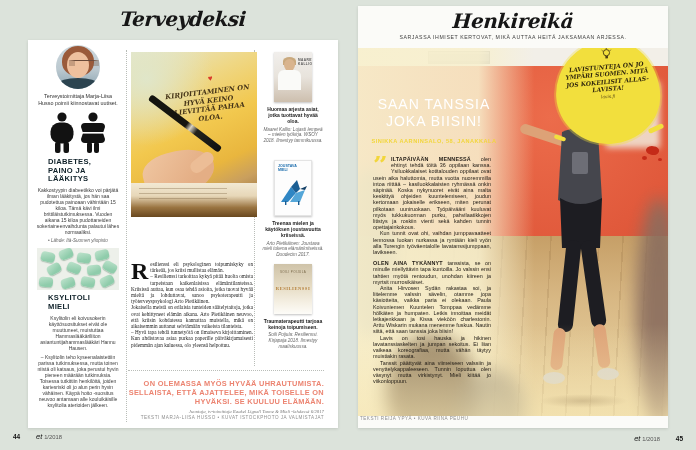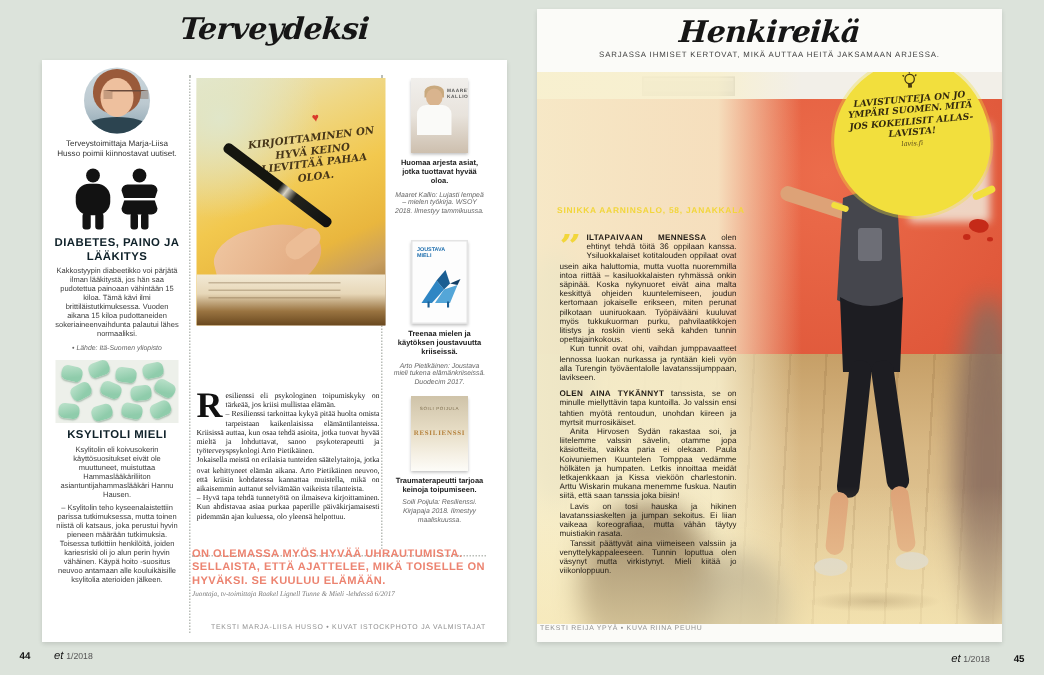--- a/index.html
+++ b/index.html
@@ -18,22 +18,22 @@
   .col1{position:absolute;left:7px;top:0;width:86px;}
   .portrait{position:relative;width:44px;height:44px;margin:5px auto 0;border-radius:50%;overflow:hidden;
     background:linear-gradient(180deg,#ccd8de 0%,#bcc9d0 55%,#8aa3b0 100%);}
   .p-hair{position:absolute;left:6px;top:1px;width:32px;height:30px;border-radius:50% 50% 46% 46%;background:#9a5a3a;}
   .p-face{position:absolute;left:11px;top:7px;width:22px;height:26px;border-radius:50%;background:#eec09e;}
   .p-glasses{position:absolute;left:13px;top:15px;width:18px;height:5px;border-top:1px solid #6a4a3a;
     border-left:6px solid rgba(120,90,70,.35);border-right:6px solid rgba(120,90,70,.35);}
   .p-body{position:absolute;left:2px;top:33px;width:40px;height:12px;border-radius:50% 50% 0 0;background:#2c4450;}
   .side-cap{margin:4px 2px 0;font-size:5.4px;line-height:6.6px;color:#333;text-align:center;}
   .figures{width:62px;height:42px;margin:6px auto 0;}
-  .side-h{margin:4px 0 0;font-size:7.6px;line-height:8.6px;font-weight:700;letter-spacing:.3px;
-    text-align:center;color:#0f2129;}
+  .side-h{margin:4px 13px 0;font-size:7.6px;line-height:8.6px;font-weight:700;letter-spacing:.3px;
+    color:#0f2129;}
   .side-p{margin:3px 1px 0;font-size:5px;line-height:6px;color:#3b3b3b;text-align:center;}
   .side-src{margin:3px 0 0;font-size:4.6px;line-height:5.4px;color:#666;font-style:italic;text-align:center;}
   .mints{position:relative;width:82px;height:42px;margin:5px auto 0;background:#edf0ea;overflow:hidden;}
   .mint{position:absolute;width:14px;height:10px;border-radius:4px;
     background:linear-gradient(160deg,#bfe3cd 0%,#8fccab 70%);box-shadow:0 1px 1px rgba(60,110,80,.35);}
   .mint:nth-of-type(1){left:4px;top:4px;transform:rotate(14deg);}
   .mint:nth-of-type(2){left:22px;top:1px;transform:rotate(-20deg);}
   .mint:nth-of-type(3){left:40px;top:5px;transform:rotate(8deg);}
   .mint:nth-of-type(4){left:58px;top:2px;transform:rotate(-12deg);}
   .mint:nth-of-type(5){left:10px;top:16px;transform:rotate(-28deg);}
@@ -70,21 +70,21 @@
 
   .headline{position:absolute;left:103px;top:184px;width:128px;margin:0;
     font-family:"Liberation Serif","DejaVu Serif",serif;font-weight:700;
     font-size:15px;line-height:15.5px;color:#131313;letter-spacing:-.2px;}
   .art-body{position:absolute;left:103px;top:221px;width:122px;height:106px;overflow:hidden;
     font-family:"Liberation Serif","DejaVu Serif",serif;font-size:5.2px;line-height:6.2px;
     color:#222;text-align:justify;}
   .art-body p{margin:0;}
   .dropcap{float:left;font-size:24px;line-height:19px;font-weight:700;margin:1px 2px 0 0;color:#111;}
 
-  .pull-quote{position:absolute;left:100px;top:324px;width:196px;text-align:left;}
+  .pull-quote{position:absolute;left:100px;top:339px;width:196px;text-align:right;}
   .pq-text{margin:0;font-size:7.4px;line-height:9px;font-weight:700;letter-spacing:.3px;color:#ec8471;}
   .pq-attr{margin:3px 0 0;font-family:"Liberation Serif","DejaVu Serif",serif;font-style:italic;
     font-size:4.8px;color:#7a7a7a;}
 
   .book{position:absolute;left:234px;width:62px;}
   .b1{top:12px;}.b2{top:120px;}.b3{top:224px;}
   .cover{position:relative;width:38px;height:50px;margin:0 auto;box-shadow:0 1px 2px rgba(0,0,0,.25);overflow:hidden;}
   .cover1{background:linear-gradient(180deg,#f1efec 0%,#e8e3dc 50%,#cdbfae 100%);}
   .c1-head{position:absolute;left:10px;top:7px;width:11px;height:12px;border-radius:50%;background:#d9b48e;}
   .c1-hairc{position:absolute;left:9px;top:5px;width:13px;height:8px;border-radius:50% 50% 0 0;background:#c9a97e;}
@@ -356,20 +356,21 @@
           <line x1="1" y1="2" x2="2" y2="3" stroke="#4a3c12" stroke-width="1"></line>
           <line x1="11" y1="2" x2="10" y2="3" stroke="#4a3c12" stroke-width="1"></line>
         </svg>
         <p class="bubble-text">LAVISTUNTEJA ON JO YMPÄRI SUOMEN. MITÄ JOS KOKEILISIT ALLAS-LAVISTA!</p>
         <p class="bubble-site">lavis.fi</p>
       </div>
       <div class="splat sp1"></div>
       <div class="splat sp2"></div>
       <div class="splat sp3"></div>
 
+      <h2 class="r-head">SAAN TANSSIA JOKA BIISIN!</h2>
       <p class="r-name">SINIKKA AARNINSALO, 58, JANAKKALA</p>
 
       <div class="r-body">
         <span class="r-qmark">”</span>
         <p><b class="r-lead">ILTAPÄIVÄÄN MENNESSÄ</b><span> olen ehtinyt tehdä töitä 36 oppilaan kanssa. Ysiluokkalaiset kotitalouden oppilaat ovat usein aika haluttomia, mutta vuotta nuoremmilla intoa riittää – kasiluokkalaisten ryhmässä onkin säpinää. Koska nykynuoret eivät aina malta keskittyä ohjeiden kuuntelemiseen, joudun kertomaan jokaiselle erikseen, miten perunat pilkotaan uuniruokaan. Työpäivääni kuuluvat myös tukkukuorman purku, pahvilaatikkojen litistys ja roskiin vienti sekä kahden tunnin opettajainkokous.</span></p>
         <p class="ind"><span>Kun tunnit ovat ohi, vaihdan jumppavaatteet lennossa luokan nurkassa ja ryntään kieli vyön alla Turengin työväentalolle lavatanssijumppaan, lavikseen.</span></p>
         <p class="gap"><b class="r-lead">OLEN AINA TYKÄNNYT</b><span> tanssista, se on minulle miellyttävin tapa kuntoilla. Jo valssin ensi tahtien myötä rentoudun, unohdan kiireen ja myrtsit murrosikäiset.</span></p>
         <p class="ind"><span>Anita Hirvosen Sydän rakastaa soi, ja liitelemme valssin sävelin, otamme jopa käsiotteita, vaikka paria ei olekaan. Paula Koivuniemen Kuuntelen Tomppaa vedämme hölkäten ja humpaten. Letkis innoittaa meidät letkajenkkaan ja Kissa vieköön charlestonin. Arttu Wiskarin mukana menemme fuskua. Nautin siitä, että saan tanssia joka biisin!</span></p>
         <p class="ind"><span>Lavis on tosi hauska ja hikinen lavatanssiaskelten ja jumpan sekoitus. Ei liian vaikeaa koreografiaa, mutta vähän täytyy muistiakin rasata.</span></p>
         <p class="ind"><span>Tanssit päättyvät aina viimeiseen valssiin ja venyttelykappaleeseen. Tunnin loputtua olen väsynyt mutta virkistynyt. Mieli kiitää jo viikonloppuun.</span></p>

